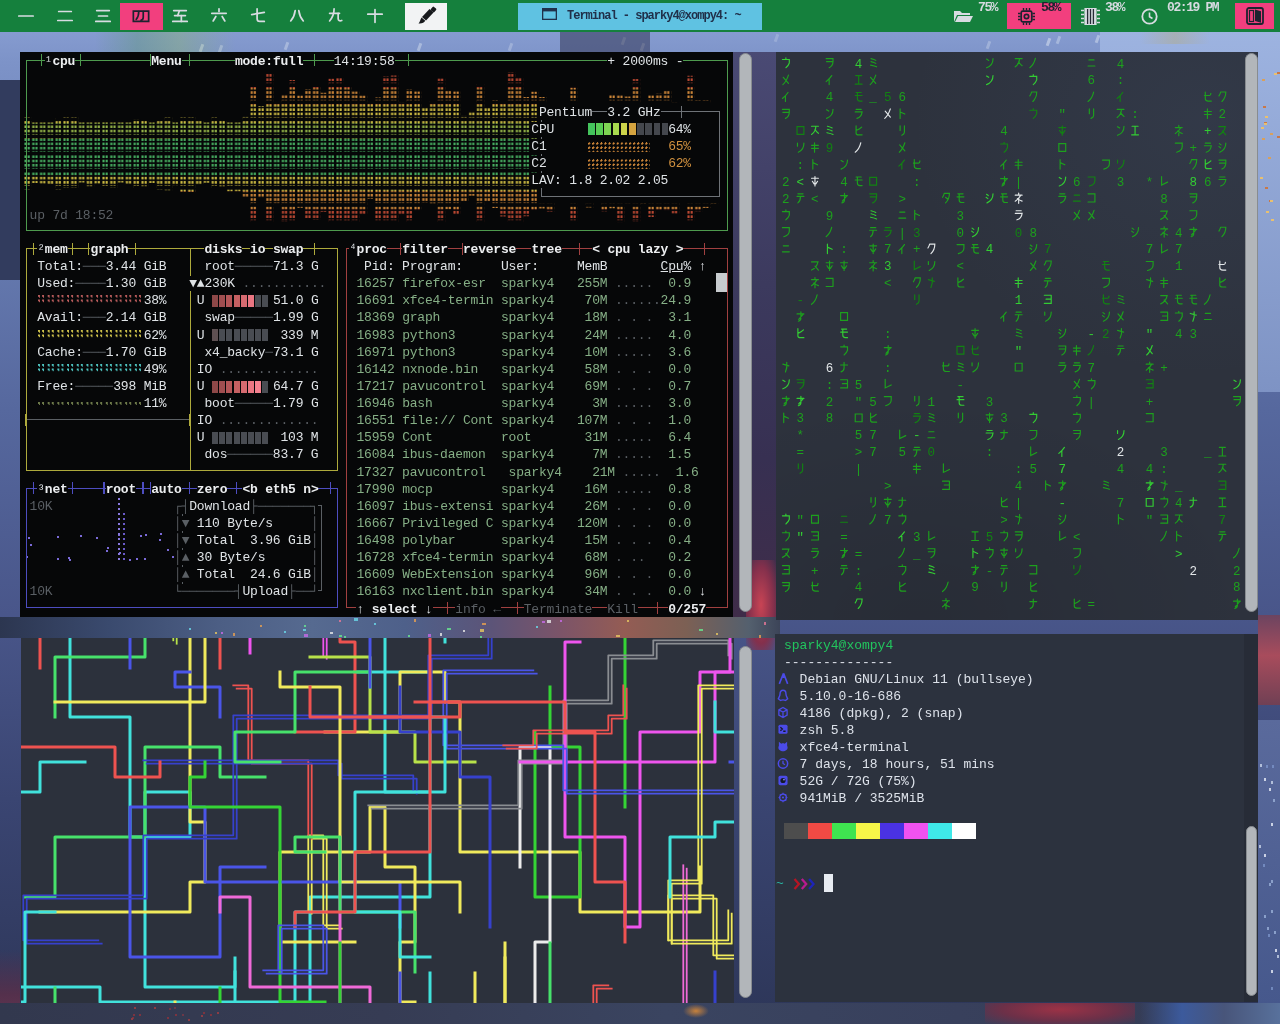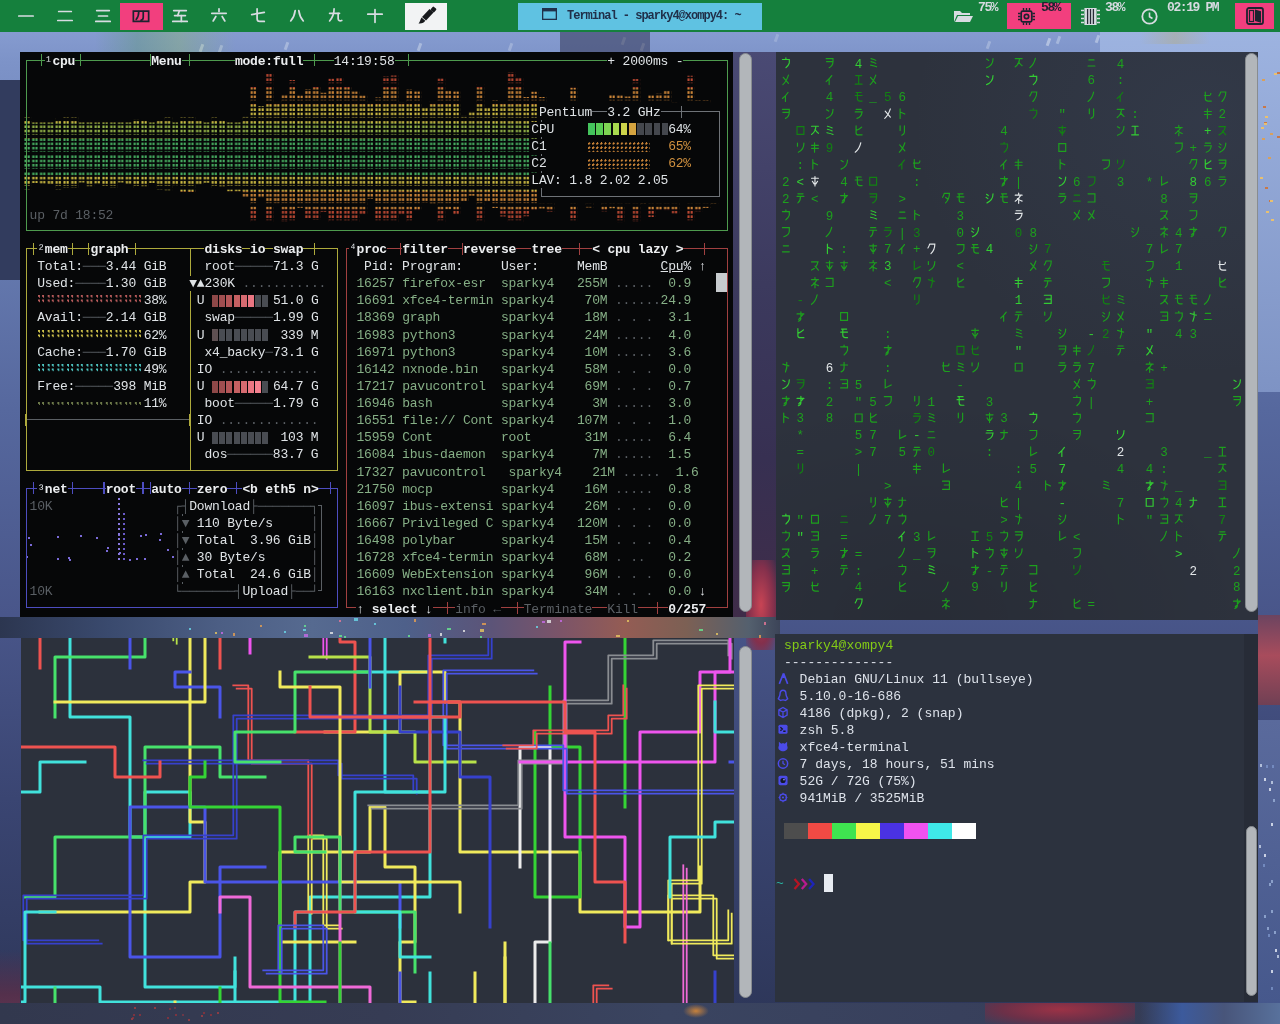--- a/index.html
+++ b/index.html
@@ -11,21 +11,21 @@
 .bartxt{position:absolute;top:0;height:32px;line-height:32px;color:#d6dae0;font:bold 13px "Liberation Mono";letter-spacing:-1.4px}
 .win{position:absolute}
 #win-tl{left:20px;top:52px;width:713px;height:565px;background:#060708}
 #win-tr{left:776px;top:52px;width:482px;height:568px;background:#2d323d}
 #win-bl{left:21px;top:638px;width:713px;height:365px;background:#2c313c}
 #win-br{left:775px;top:634px;width:483px;height:368px;background:#2c323e}
 .sb{position:absolute;width:13px;border-radius:7px;background:#b2b6ba;border:1px solid #888c90}
 pre.t{position:absolute;font:13px/17.12px "Liberation Mono";letter-spacing:0;white-space:pre;color:#dfe3e6}
 .w{color:#dfe3e6;background:#060708}.dm{color:#5a5f64;background:#060708}.pg{color:#86af86;background:#060708}.og{color:#d1913f;background:#060708}.ul{text-decoration:underline;background:#060708}
 .wt{color:#eceef0;font-weight:bold;background:#060708}
-.nf-host{color:#84cc16}
+.nf-host{color:#22c55e}
 </style></head><body>
 <div id="wall">
     <div class="abs" style="left:0;top:0;width:1280px;height:1024px;background:linear-gradient(180deg,#8ea4d8 0%,#7d93c8 6%,#6a7fb4 20%,#56689e 40%,#49568a 60%,#3a4572 78%,#2d3658 100%)"></div>
     <div class="abs" style="left:0;top:950px;width:20px;height:74px;background:linear-gradient(180deg,rgba(80,48,84,0),#54304c 60%,#643650)"></div>
     <div class="abs" style="left:1100px;top:32px;width:180px;height:360px;background:linear-gradient(180deg,#9db3e0,#7e93c4)"></div>
     <div class="abs" style="left:0;top:80px;width:20px;height:200px;background:#323c5e"></div>
     <div class="abs" style="left:733px;top:52px;width:43px;height:580px;background:linear-gradient(180deg,#4a4a74,#3c3a5e 40%,#373052 70%,#402c48)"></div>
     <div class="abs" style="left:746px;top:560px;width:30px;height:90px;background:radial-gradient(ellipse at center,#c84454,#84304c 60%,transparent 100%)"></div>
     <div class="abs" style="left:1258px;top:615px;width:22px;height:90px;background:linear-gradient(180deg,#6c4460,#a84c5c 45%,#704054)"></div>
     <div class="abs" style="left:1258px;top:720px;width:22px;height:284px;background:linear-gradient(180deg,#5a6a9c,#46588c)"></div>
@@ -459,21 +459,21 @@
   <span class="w">Avail:</span><span class="dm">───</span><span class="w">2.14&nbsp;GiB</span>     <span class="w">swap</span><span class="dm">─────</span><span class="w">1.99&nbsp;G</span>     <span class="pg">18369</span> <span class="pg">graph</span>        <span class="pg">sparky4</span>    <span class="pg">18M</span> <span class="dm">.&nbsp;.&nbsp;.</span>  <span class="pg">3.1</span>   
                 <span class="w">62%</span>    <span class="w">U</span>          <span class="w">339&nbsp;M</span>     <span class="pg">16983</span> <span class="pg">python3</span>      <span class="pg">sparky4</span>    <span class="pg">24M</span> <span class="dm">.....</span>  <span class="pg">4.0</span>   
   <span class="w">Cache:</span><span class="dm">───</span><span class="w">1.70&nbsp;GiB</span>     <span class="w">x4_backy</span><span class="dm">─</span><span class="w">73.1&nbsp;G</span>     <span class="pg">16971</span> <span class="pg">python3</span>      <span class="pg">sparky4</span>    <span class="pg">10M</span> <span class="dm">.....</span>  <span class="pg">3.6</span>   
                 <span class="w">49%</span>    <span class="w">IO</span> <span class="dm">.............</span>     <span class="pg">16142</span> <span class="pg">nxnode.bin</span>   <span class="pg">sparky4</span>    <span class="pg">58M</span> <span class="dm">.&nbsp;.&nbsp;.</span>  <span class="pg">0.0</span>   
   <span class="w">Free:</span><span class="dm">─────</span><span class="w">398&nbsp;MiB</span>    <span class="w">U</span>         <span class="w">64.7&nbsp;G</span>     <span class="pg">17217</span> <span class="pg">pavucontrol</span>  <span class="pg">sparky4</span>    <span class="pg">69M</span> <span class="dm">.&nbsp;.&nbsp;.</span>  <span class="pg">0.7</span>   
                 <span class="w">11%</span>     <span class="w">boot</span><span class="dm">─────</span><span class="w">1.79&nbsp;G</span>     <span class="pg">16946</span> <span class="pg">bash</span>         <span class="pg">sparky4</span>     <span class="pg">3M</span> <span class="dm">.....</span>  <span class="pg">3.0</span>   
                        <span class="w">IO</span> <span class="dm">.............</span>     <span class="pg">16551</span> <span class="pg">file://&nbsp;Cont</span> <span class="pg">sparky4</span>   <span class="pg">107M</span> <span class="dm">.&nbsp;.&nbsp;.</span>  <span class="pg">1.0</span>   
                        <span class="w">U</span>          <span class="w">103&nbsp;M</span>     <span class="pg">15959</span> <span class="pg">Cont</span>         <span class="pg">root</span>       <span class="pg">31M</span> <span class="dm">.....</span>  <span class="pg">6.4</span>   
                         <span class="w">dos</span><span class="dm">──────</span><span class="w">83.7&nbsp;G</span>     <span class="pg">16084</span> <span class="pg">ibus-daemon</span>  <span class="pg">sparky4</span>     <span class="pg">7M</span> <span class="dm">.....</span>  <span class="pg">1.5</span>   
                                             <span class="pg">17327</span> <span class="pg">pavucontrol</span>   <span class="pg">sparky4</span>    <span class="pg">21M</span> <span class="dm">.....</span>  <span class="pg">1.6</span>   
-  <span class="w">³</span><span class="wt">net</span>     <span class="wt">root</span>  <span class="wt">auto</span>  <span class="wt">zero</span>  <span class="wt">&lt;b&nbsp;eth5&nbsp;n&gt;</span>     <span class="pg">21750</span> <span class="pg">mocp</span>         <span class="pg">sparky4</span>    <span class="pg">16M</span> <span class="dm">.....</span>  <span class="pg">0.8</span>   
+  <span class="w">³</span><span class="wt">net</span>     <span class="wt">root</span>  <span class="wt">auto</span>  <span class="wt">zero</span>  <span class="wt">&lt;b&nbsp;eth5&nbsp;n&gt;</span>     <span class="pg">17990</span> <span class="pg">mocp</span>         <span class="pg">sparky4</span>    <span class="pg">16M</span> <span class="dm">.....</span>  <span class="pg">0.8</span>   
  <span class="dm">10K</span>                <span class="dm">┌┤</span><span class="w">Download</span><span class="dm">├───────┐</span>     <span class="pg">16097</span> <span class="pg">ibus-extensi</span> <span class="pg">sparky4</span>    <span class="pg">26M</span> <span class="dm">.&nbsp;.&nbsp;.</span>  <span class="pg">0.0</span>   
                     <span class="dm">│▼</span> <span class="w">110&nbsp;Byte/s</span>     <span class="dm">│</span>     <span class="pg">16667</span> <span class="pg">Privileged&nbsp;C</span> <span class="pg">sparky4</span>   <span class="pg">120M</span> <span class="dm">.&nbsp;.&nbsp;.</span>  <span class="pg">0.0</span>   
                     <span class="dm">│▼</span> <span class="w">Total</span>  <span class="w">3.96&nbsp;GiB</span><span class="dm">│</span>     <span class="pg">16498</span> <span class="pg">polybar</span>      <span class="pg">sparky4</span>    <span class="pg">15M</span> <span class="dm">.&nbsp;.&nbsp;.</span>  <span class="pg">0.4</span>   
                     <span class="dm">│▲</span> <span class="w">30&nbsp;Byte/s</span>      <span class="dm">│</span>     <span class="pg">16728</span> <span class="pg">xfce4-termin</span> <span class="pg">sparky4</span>    <span class="pg">68M</span> <span class="dm">.&nbsp;..</span>   <span class="pg">0.2</span>   
                     <span class="dm">│▲</span> <span class="w">Total</span>  <span class="w">24.6&nbsp;GiB</span><span class="dm">│</span>     <span class="pg">16609</span> <span class="pg">WebExtension</span> <span class="pg">sparky4</span>    <span class="pg">96M</span> <span class="dm">.&nbsp;.&nbsp;.</span>  <span class="pg">0.0</span>   
  <span class="dm">10K</span>                <span class="dm">└───────┤</span><span class="w">Upload</span><span class="dm">├──┘</span>     <span class="pg">16163</span> <span class="pg">nxclient.bin</span> <span class="pg">sparky4</span>    <span class="pg">34M</span> <span class="dm">.&nbsp;.&nbsp;.</span>  <span class="pg">0.0</span> <span class="w">↓</span> 
                                             <span class="w">↑</span><span class="wt">&nbsp;select&nbsp;</span><span class="w">↓</span>   <span class="dm">info&nbsp;←</span>   <span class="dm">Terminate</span>  <span class="dm">Kill</span>    <span class="wt">0/257</span> </pre>
 <div class="win" id="win-tr">
     <div class="abs" style="left:0;top:0;width:482px;height:568px;background:radial-gradient(ellipse 60% 45% at 88% 12%,rgba(96,120,168,0.10),transparent),radial-gradient(ellipse 70% 40% at 30% 100%,rgba(0,0,0,0.12),transparent)"></div>
     <svg class="abs" style="left:0;top:0" width="482" height="568">

